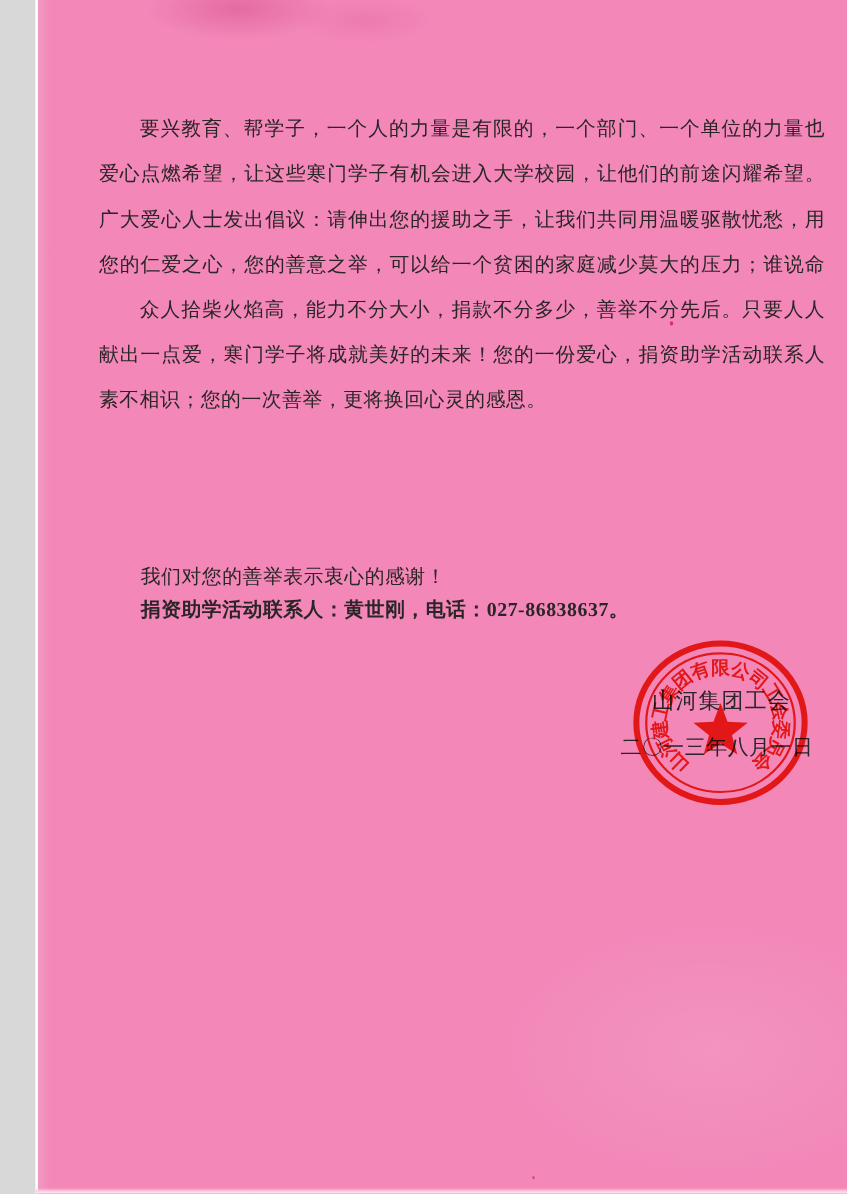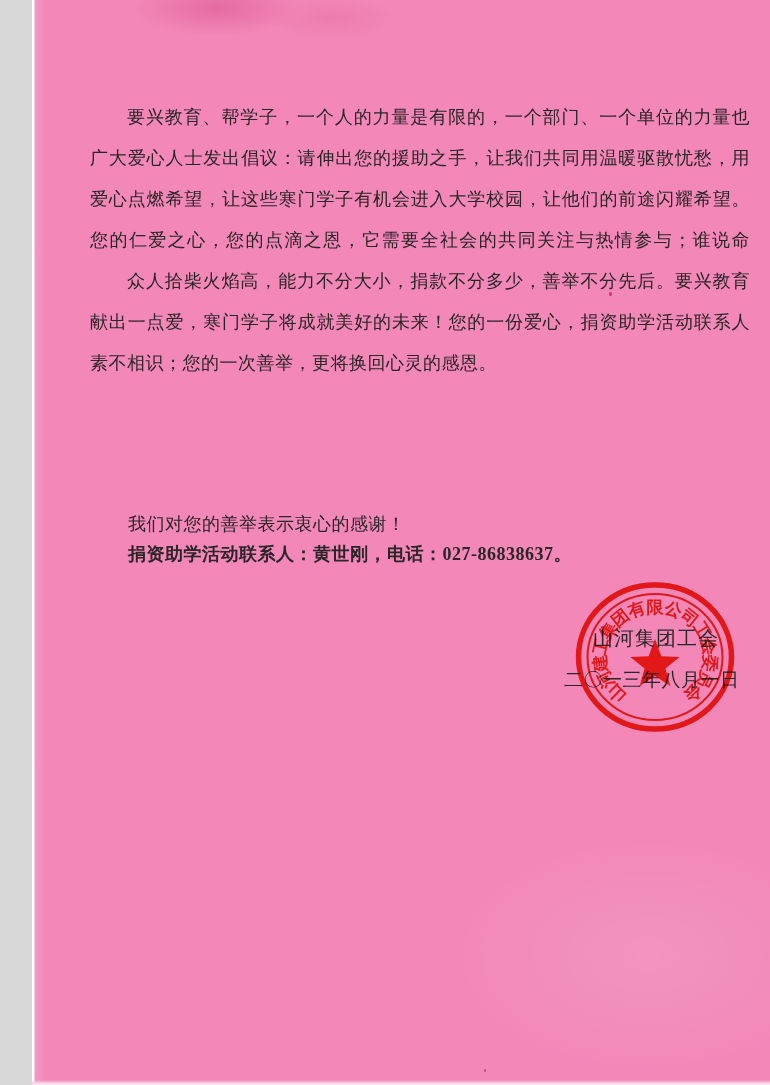--- a/index.html
+++ b/index.html
@@ -50,28 +50,28 @@
   .speck-3{left:452px;top:1069px;width:2px;height:3px;background:#c04a78;}
 </style>
 </head>
 <body>
 
 <div class="page">
 
   <div class="letter-body">
     <div>
       <div class="line jline indent">要兴教育、帮学子，一个人的力量是有限的，一个部门、一个单位的力量也</div>
+      <div class="line jline">爱心点燃希望，让这些寒门学子有机会进入大学校园，让他们的前途闪耀希望。</div>
       <div class="line jline">广大爱心人士发出倡议：请伸出您的援助之手，让我们共同用温暖驱散忧愁，用</div>
-      <div class="line jline">爱心点燃希望，让这些寒门学子有机会进入大学校园，让他们的前途闪耀希望。</div>
     </div>
     <div>
-      <div class="line jline">您的仁爱之心，您的点滴之恩，它需要全社会的共同关注与热情参与；谁说命</div>
+      <div class="line jline">您的仁爱之心，您的善意之举，可以给一个贫困的家庭减少莫大的压力；谁说命</div>
     </div>
     <div>
-      <div class="line jline indent">众人拾柴火焰高，能力不分大小，捐款不分多少，善举不分先后。要兴教育</div>
+      <div class="line jline indent">众人拾柴火焰高，能力不分大小，捐款不分多少，善举不分先后。只要人人</div>
       <div class="line jline">献出一点爱，寒门学子将成就美好的未来！您的一份爱心，捐资助学活动联系人</div>
       <div class="line">素不相识；您的一次善举，更将换回心灵的感恩。</div>
     </div>
   </div>
 
   <div class="standalone thanks">我们对您的善举表示衷心的感谢！</div>
   <div class="standalone contact">捐资助学活动联系人：黄世刚，电话：027-86838637。</div>
 
   <div class="sig-org">山河集团工会</div>
   <div class="sig-date">二〇一三年八月一日</div>

